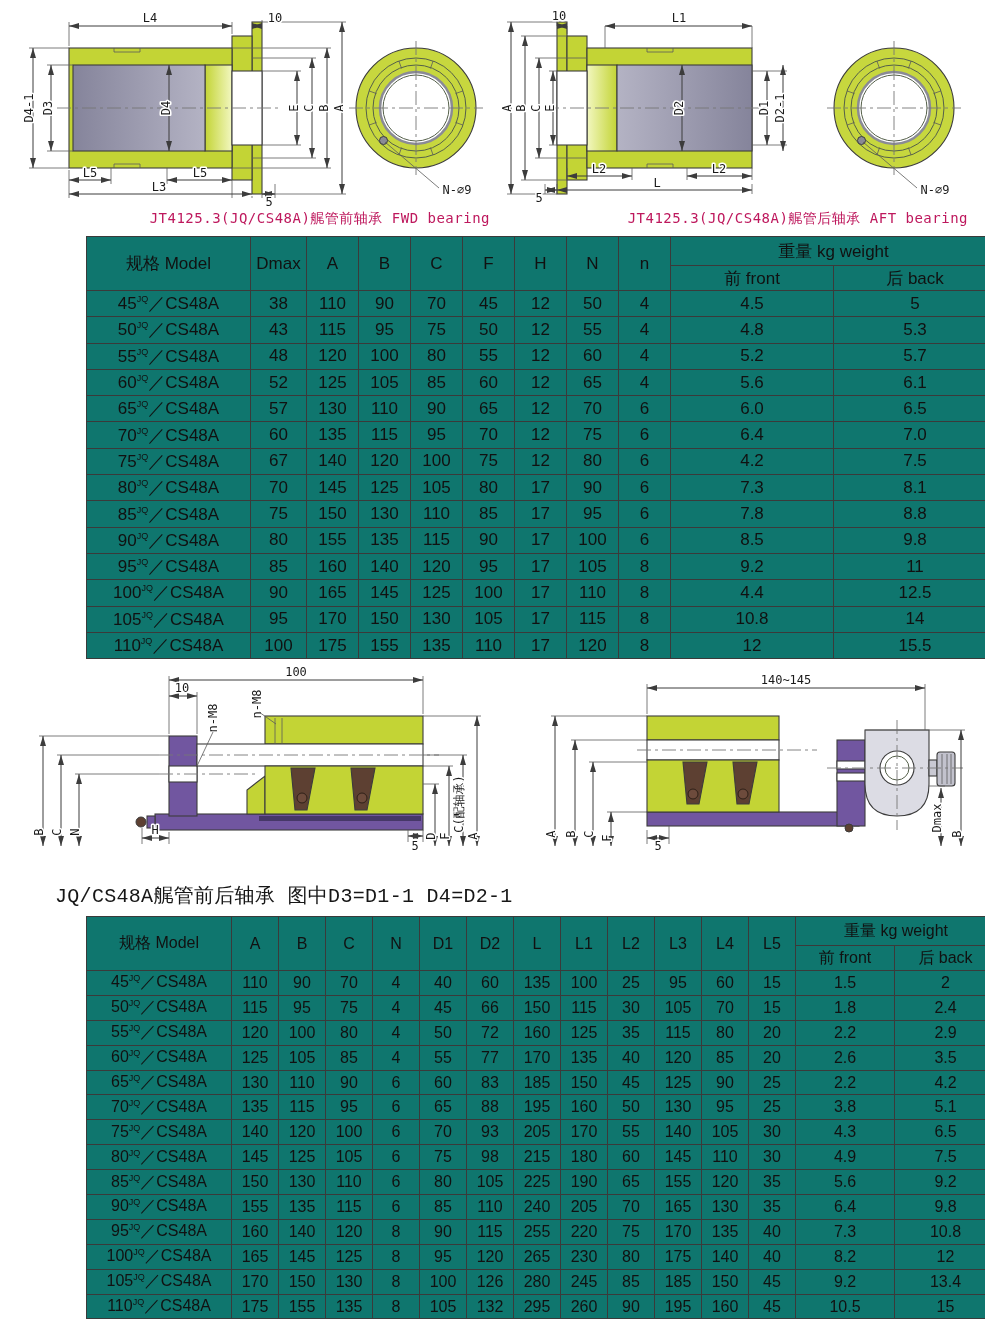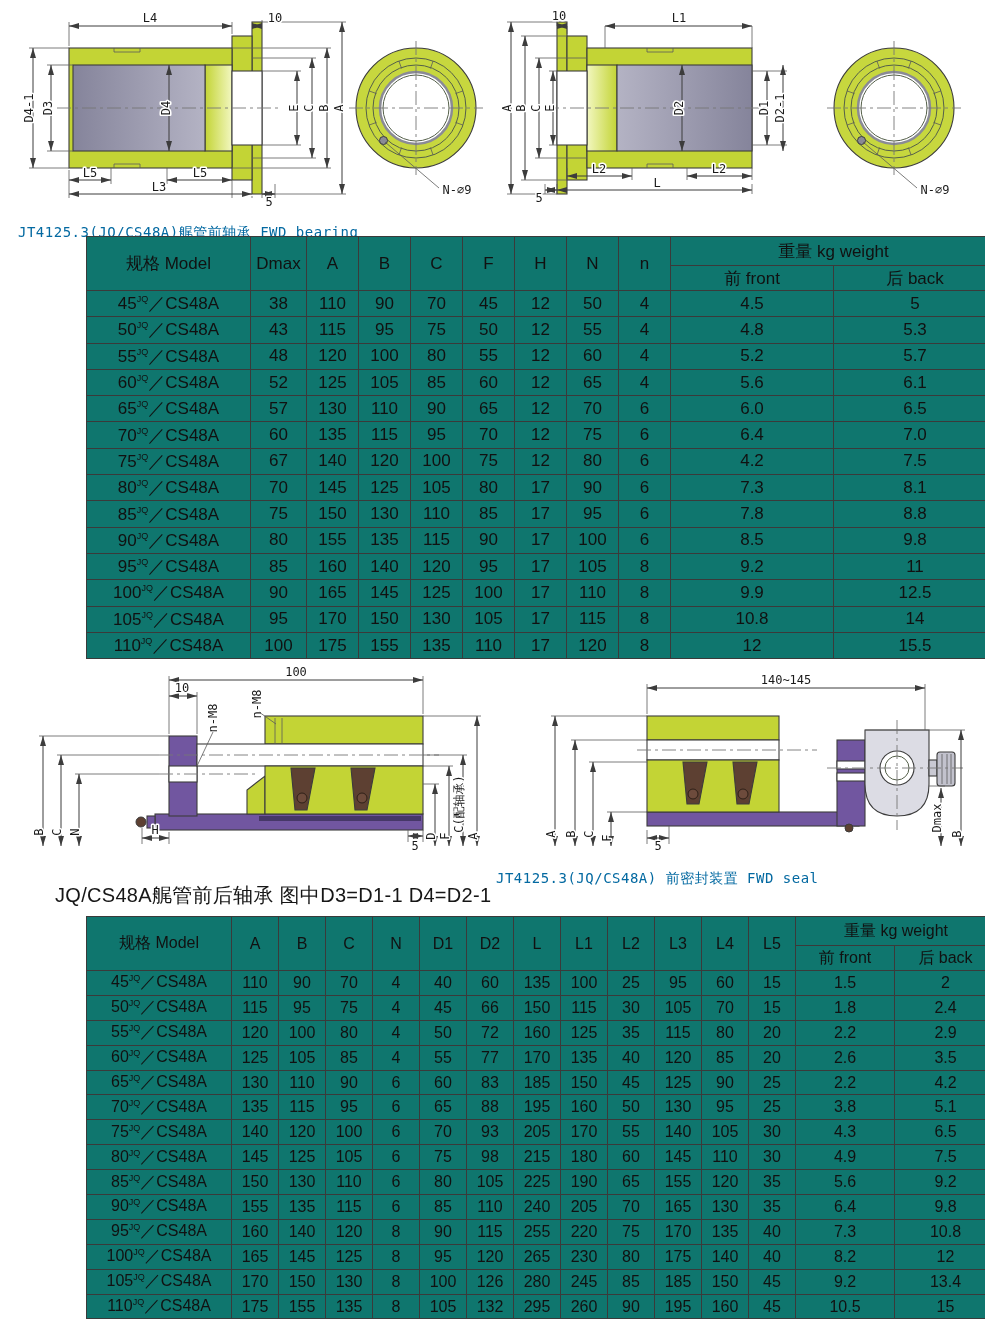--- a/index.html
+++ b/index.html
@@ -2,22 +2,22 @@
 <html><head>
 <meta charset="utf-8">
 <style>
   html,body{margin:0;padding:0;background:#fff;}
   .page{position:relative;width:985px;height:1335px;background:#fff;overflow:hidden;
         font-family:"Liberation Sans",sans-serif;color:#111;}
   .dia-row{position:absolute;display:flex;gap:6px;}
   #row1{top:8px;left:18px;}
   #row2{top:666px;left:18px;}
   figure{margin:0;width:472px;}
-  .cap{text-align:left;font:14px "DejaVu Sans Mono",monospace;color:#0369a1;margin-top:16px;letter-spacing:.5px;}
-  .note{position:absolute;top:882px;left:55px;font-size:20px;color:#161616;letter-spacing:.3px;}
+  .cap{text-align:right;font:14px "DejaVu Sans Mono",monospace;color:#be185d;margin-top:2px;letter-spacing:.5px;}
+  .note{position:absolute;top:882px;left:55px;font-size:20px;color:#161616;letter-spacing:.3px;font-family:Liberation Mono, monospace;}
   
   .t{position:absolute;left:38px;border-collapse:collapse;table-layout:fixed;width:910px;background:#0f766e;margin-left:48px;}
   .t th,.t td{border:1px solid #3a3a3a;text-align:center;vertical-align:middle;padding:0;font-weight:normal;
               white-space:nowrap;overflow:hidden;}
   .t1{top:236px;font-size:17px;}
   .t1 thead tr:first-child th{height:28px;}
   .t1 .subhead{height:24px;}
   .t1 tbody td{height:25.3px;}
   .t2{top:916px;font-size:16px;}
   .t2 thead tr:first-child th{height:28px;}
@@ -178,20 +178,21 @@
           <circle cx="397" cy="100" r="36" fill="#fff" stroke="#8a8a96" stroke-width="2.5"></circle>
           <circle class="ring" cx="397" cy="100" r="33" stroke="#b9b9c2"></circle>
           <line class="cl" x1="330" y1="100" x2="464" y2="100"></line>
           <line class="cl" x1="397" y1="33" x2="397" y2="167"></line>
           <path class="ext" d="M436.5,114.4L444,117.1 M411.4,139.5L414.1,147 M382.6,139.5L379.9,147 M357.5,114.4L350,117.1 M357.5,85.6L350,82.9 M382.6,60.5L379.9,53 M411.4,60.5L414.1,53 M436.5,85.6L444,82.9"></path>
           <circle cx="364.5" cy="132.5" r="4" fill="#8a8a96" stroke="#3c3c3c"></circle>
           <line class="ext" x1="366" y1="134" x2="420" y2="180"></line>
           <text class="lb" x="438" y="186">N-∅9</text>
         </g>
       </svg>
+      <figcaption class="cap">JT4125.3(JQ/CS48A)艉管后轴承 AFT bearing</figcaption>
     </figure>
   </div>
 
   <table class="t t1">
     <colgroup>
       <col style="width:164px">
         <col style="width:56px">
         <col style="width:52px">
         <col style="width:52px">
       <col style="width:52px">
@@ -367,21 +368,21 @@
         <tr>
           <td>100<sup>JQ</sup>／CS48A</td>
           <td>90</td>
           <td>165</td>
           <td>145</td>
           <td>125</td>
           <td>100</td>
           <td>17</td>
           <td>110</td>
           <td>8</td>
-          <td>9.9</td>
+          <td>4.4</td>
           <td>12.5</td>
         </tr>
         <tr>
           <td>105<sup>JQ</sup>／CS48A</td>
           <td>95</td>
           <td>170</td>
           <td>150</td>
           <td>130</td>
           <td>105</td>
           <td>17</td>
@@ -510,21 +511,20 @@
           <line class="dl dm4" x1="114" y1="146" x2="114" y2="180"></line>
             <text class="lb" transform="rotate(-90 110 172)" x="110" y="176">F</text>
           <line class="dl dm4" x1="150" y1="172" x2="172" y2="172"></line>
             <text class="lb" x="161" y="184">5</text>
           <line class="dl dm4" x1="444" y1="122" x2="444" y2="180"></line>
             <text class="lb" transform="rotate(-90 440 152)" x="440" y="156">Dmax</text>
           <line class="dl dm4" x1="464" y1="64" x2="464" y2="180"></line>
             <text class="lb" transform="rotate(-90 460 168)" x="460" y="172">B</text>
         </g>
       </svg>
-      <figcaption class="cap">JT4125.3(JQ/CS48A) 前密封装置 FWD seal</figcaption>
     </figure>
   </div>
 
   <div class="note">JQ/CS48A艉管前后轴承 图中D3=D1-1  D4=D2-1</div>
 
   <table class="t t2">
     <colgroup>
       <col style="width:145px">
       <col style="width:47px">
         <col style="width:47px">

